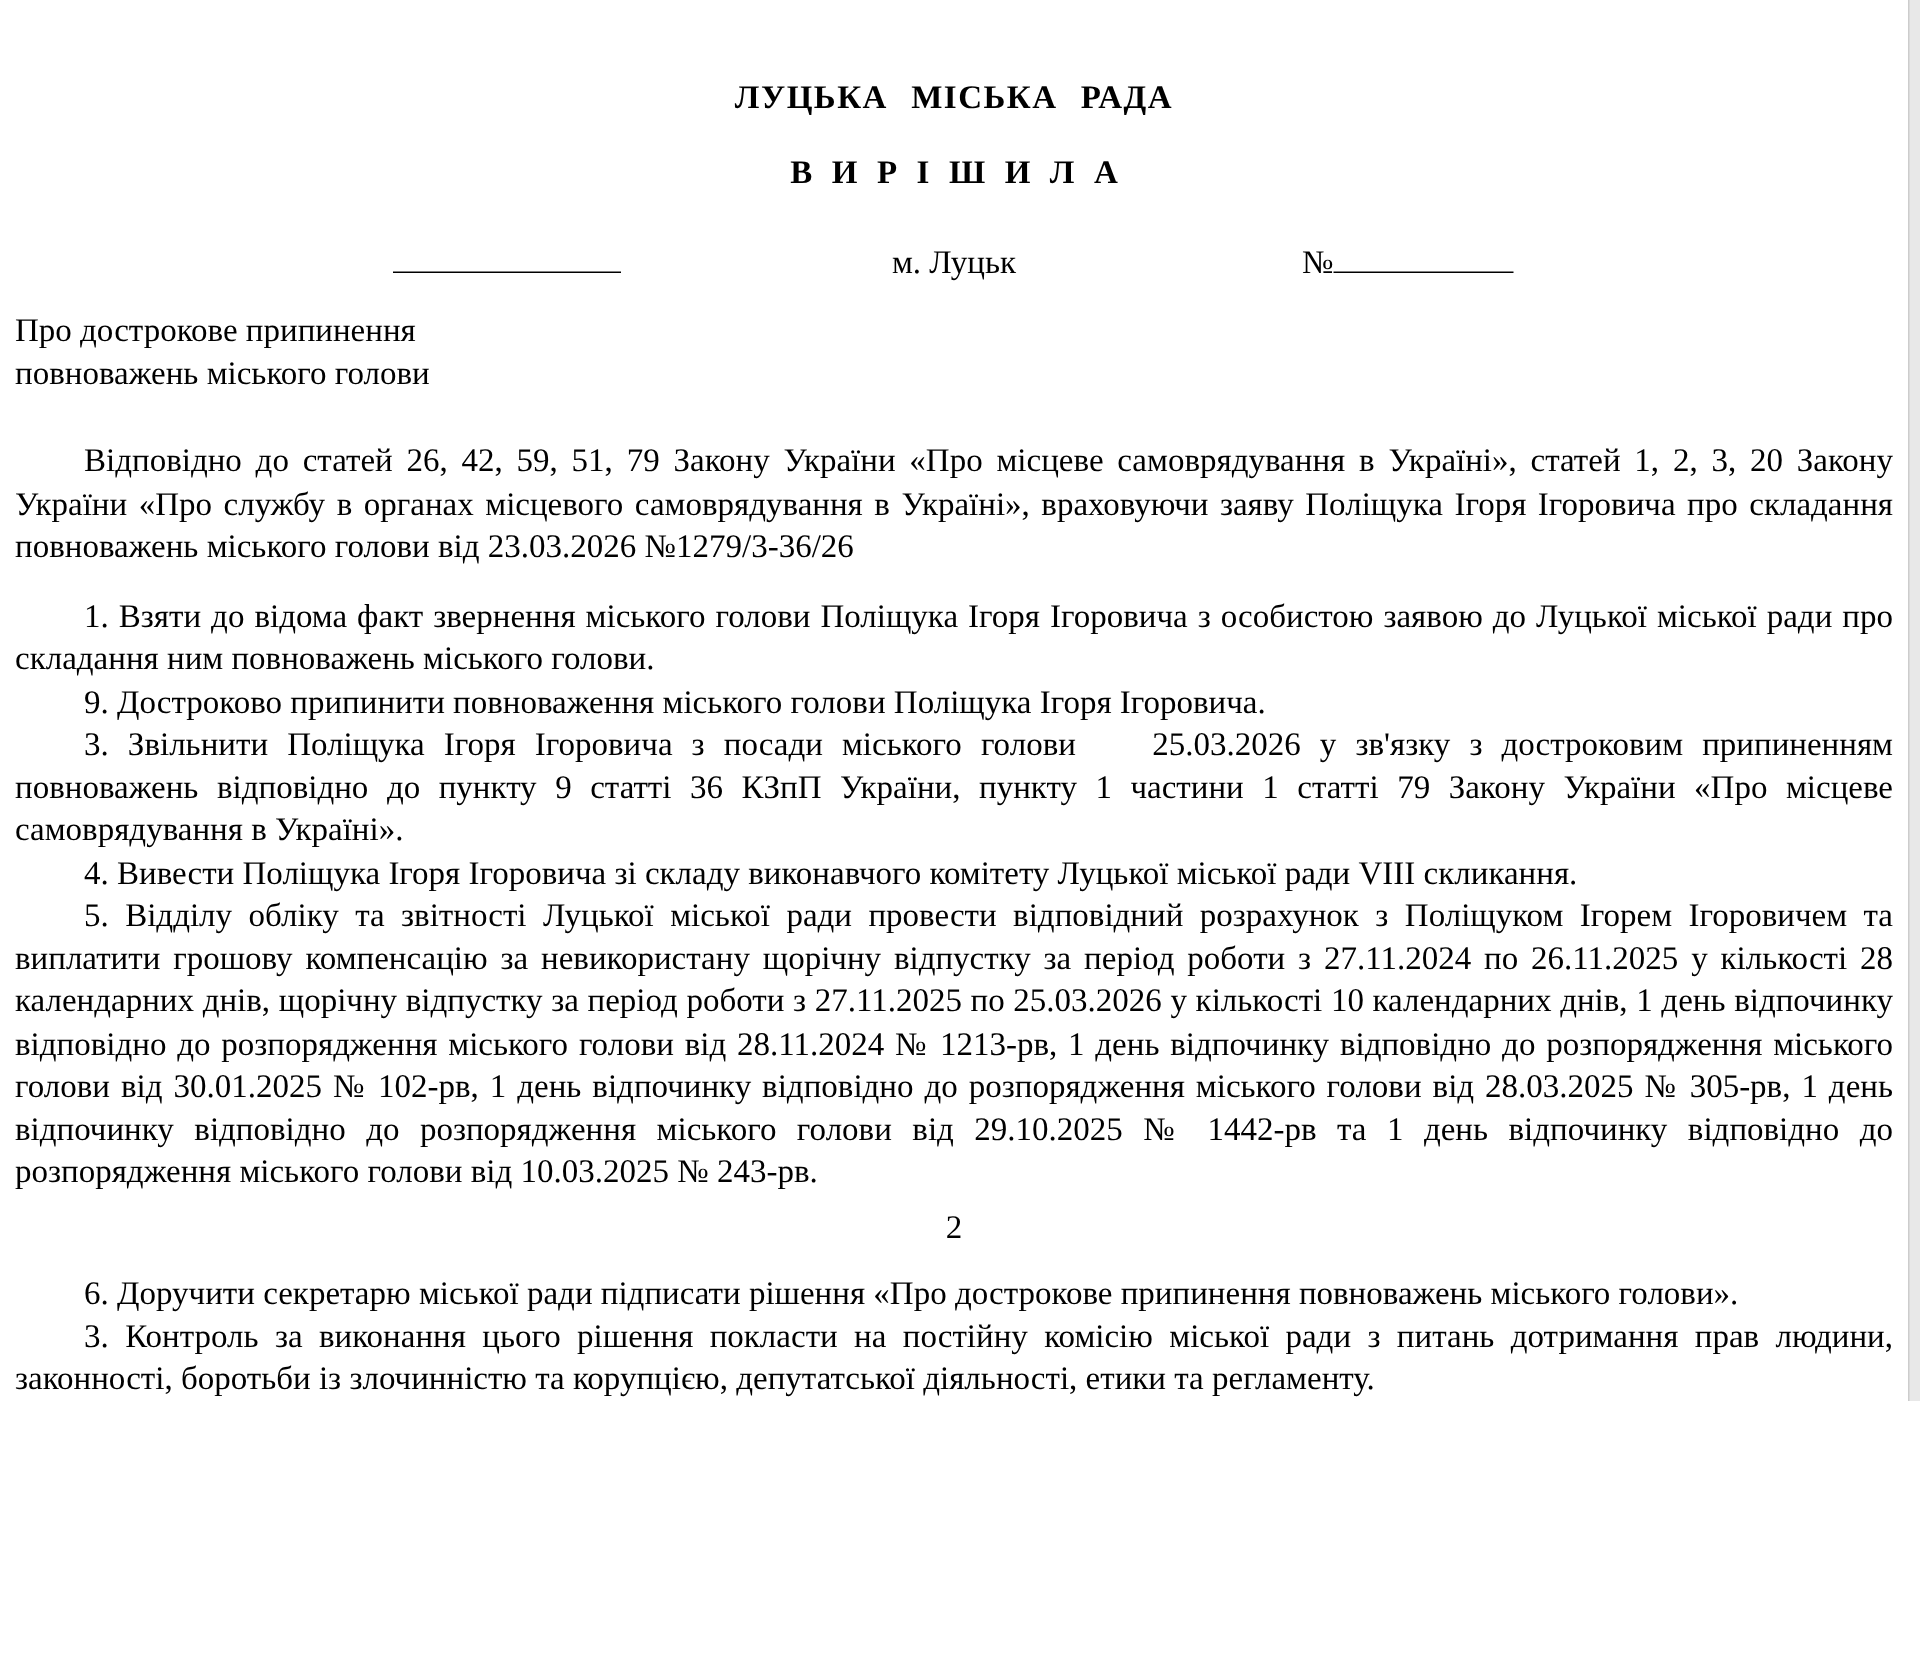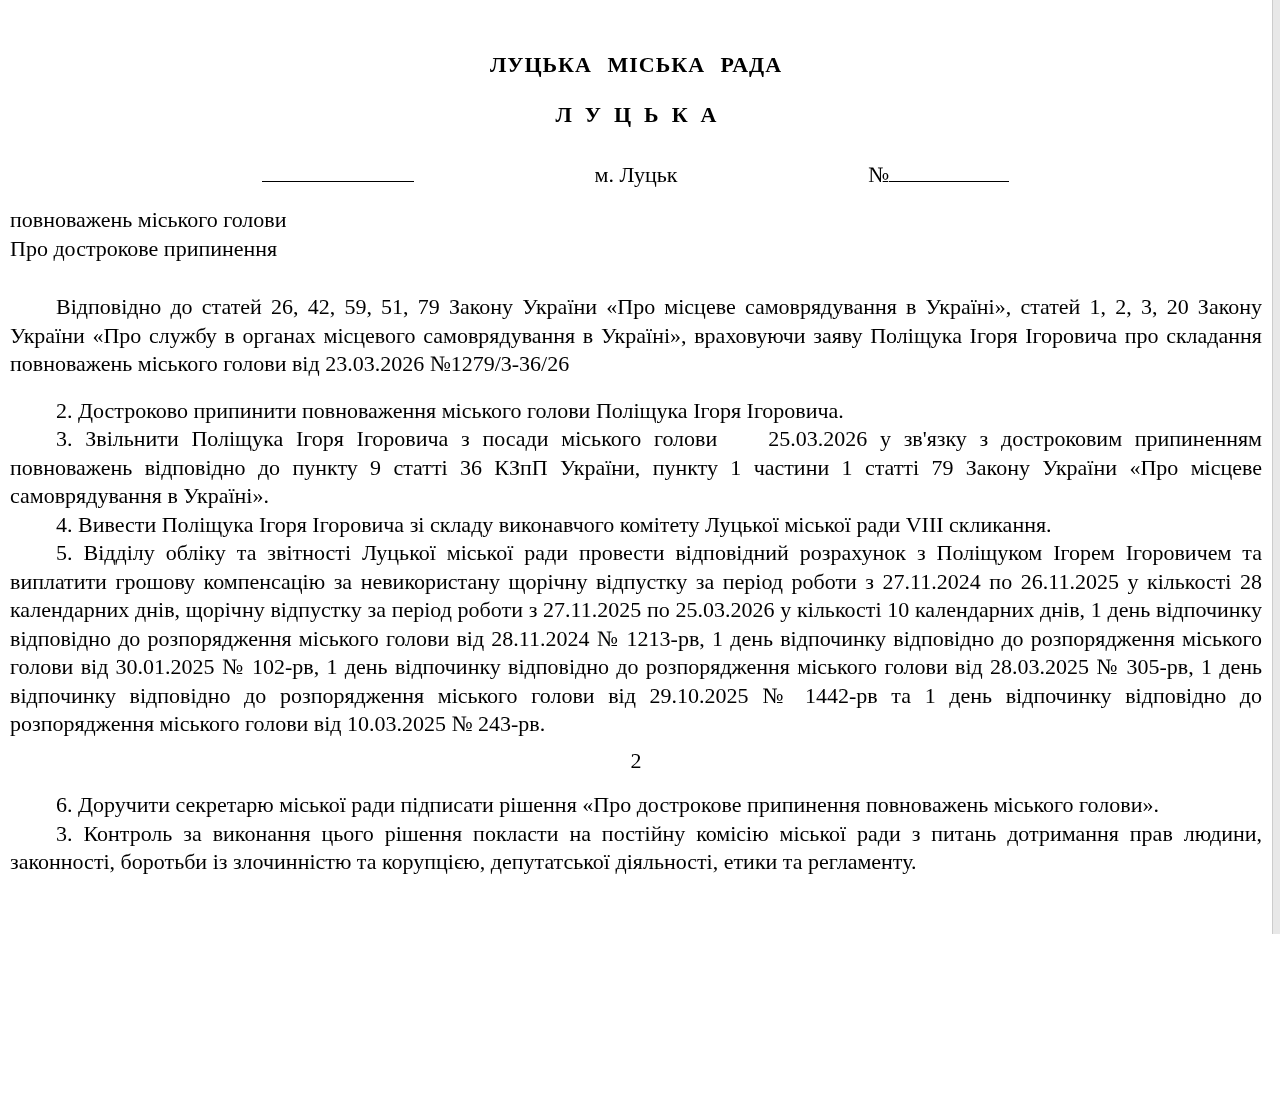--- a/index.html
+++ b/index.html
@@ -131,40 +131,41 @@
 </head>
 <body>
 
 <div class="page">
   <div class="edge-strip"></div>
 
   <div class="content">
 
     <div class="org-name">ЛУЦЬКА МІСЬКА РАДА</div>
 
-    <div class="doc-type">ЛУЦЬКА</div>
+    <div class="doc-type">ВИРІШИЛА</div>
 
     <div class="dateline">
       <span class="place">м. Луцьк</span>
       <span class="date-blank blank-line"></span>
       <span class="doc-number">
         <span>№</span><span class="blank-line"></span>
       </span>
     </div>
 
     <div class="subject">
+      <div>Про дострокове припинення</div>
       <div>повноважень міського голови</div>
-      <div>Про дострокове припинення</div>
     </div>
 
     <p class="preamble">Відповідно до статей 26, 42, 59, 51, 79 Закону України «Про місцеве самоврядування в Україні», статей 1, 2, 3, 20 Закону України «Про службу в органах місцевого самоврядування в Україні», враховуючи заяву Поліщука Ігоря Ігоровича про складання повноважень міського голови від 23.03.2026 №1279/3-36/26</p>
 
 
     <div class="items">
-      <p>2. Достроково припинити повноваження міського голови Поліщука Ігоря Ігоровича.</p>
+      <p>1. Взяти до відома факт звернення міського голови Поліщука Ігоря Ігоровича з особистою заявою до Луцької міської ради про складання ним повноважень міського голови.</p>
+      <p>9. Достроково припинити повноваження міського голови Поліщука Ігоря Ігоровича.</p>
       <p>3. Звільнити Поліщука Ігоря Ігоровича з посади міського голови &nbsp;&nbsp; 25.03.2026 у зв'язку з достроковим припиненням повноважень відповідно до пункту 9 статті 36 КЗпП України, пункту 1 частини 1 статті 79 Закону України «Про місцеве самоврядування в Україні».</p>
       <p>4. Вивести Поліщука Ігоря Ігоровича зі складу виконавчого комітету Луцької міської ради VIII скликання.</p>
       <p>5. Відділу обліку та звітності Луцької міської ради провести відповідний розрахунок з Поліщуком Ігорем Ігоровичем та виплатити грошову компенсацію за невикористану щорічну відпустку за період роботи з 27.11.2024 по 26.11.2025 у кількості 28 календарних днів, щорічну відпустку за період роботи з 27.11.2025 по 25.03.2026 у кількості 10 календарних днів, 1 день відпочинку відповідно до розпорядження міського голови від 28.11.2024 № 1213-рв, 1 день відпочинку відповідно до розпорядження міського голови від 30.01.2025 № 102-рв, 1 день відпочинку відповідно до розпорядження міського голови від 28.03.2025 № 305-рв, 1 день відпочинку відповідно до розпорядження міського голови від 29.10.2025 № 1442-рв та 1 день відпочинку відповідно до розпорядження міського голови від 10.03.2025 № 243-рв.</p>
     </div>
 
     <div class="page-number">2</div>
 
     <div class="items items-2">
       <p>6. Доручити секретарю міської ради підписати рішення «Про дострокове припинення повноважень міського голови».</p>
       <p>3. Контроль за виконання цього рішення покласти на постійну комісію міської ради з питань дотримання прав людини, законності, боротьби із злочинністю та корупцією, депутатської діяльності, етики та регламенту.</p>

